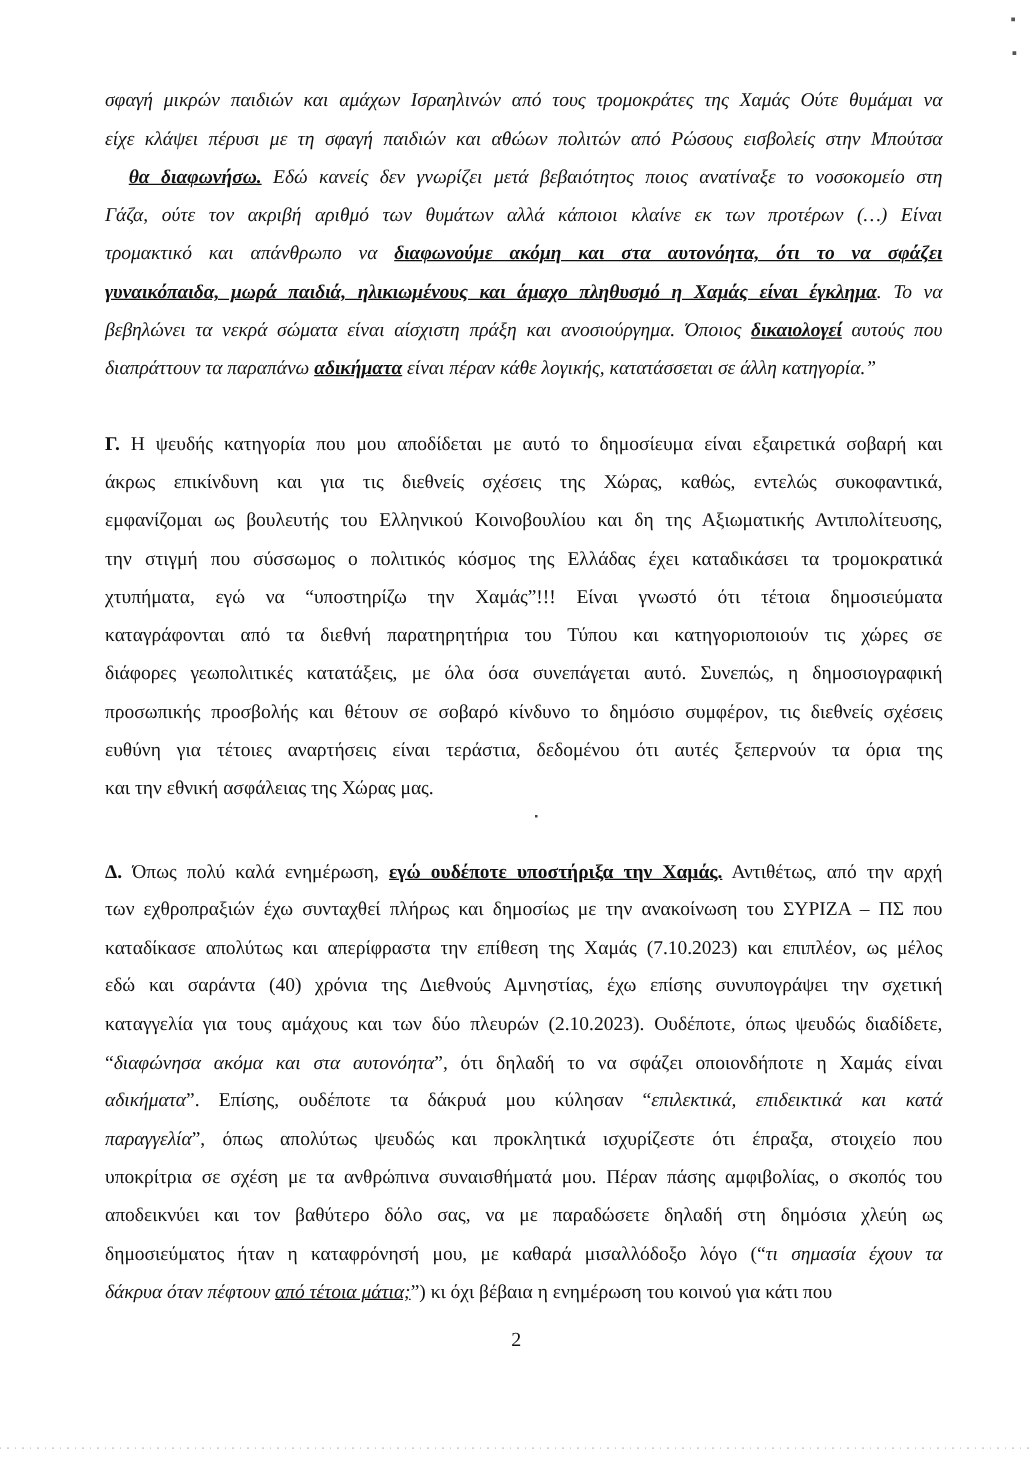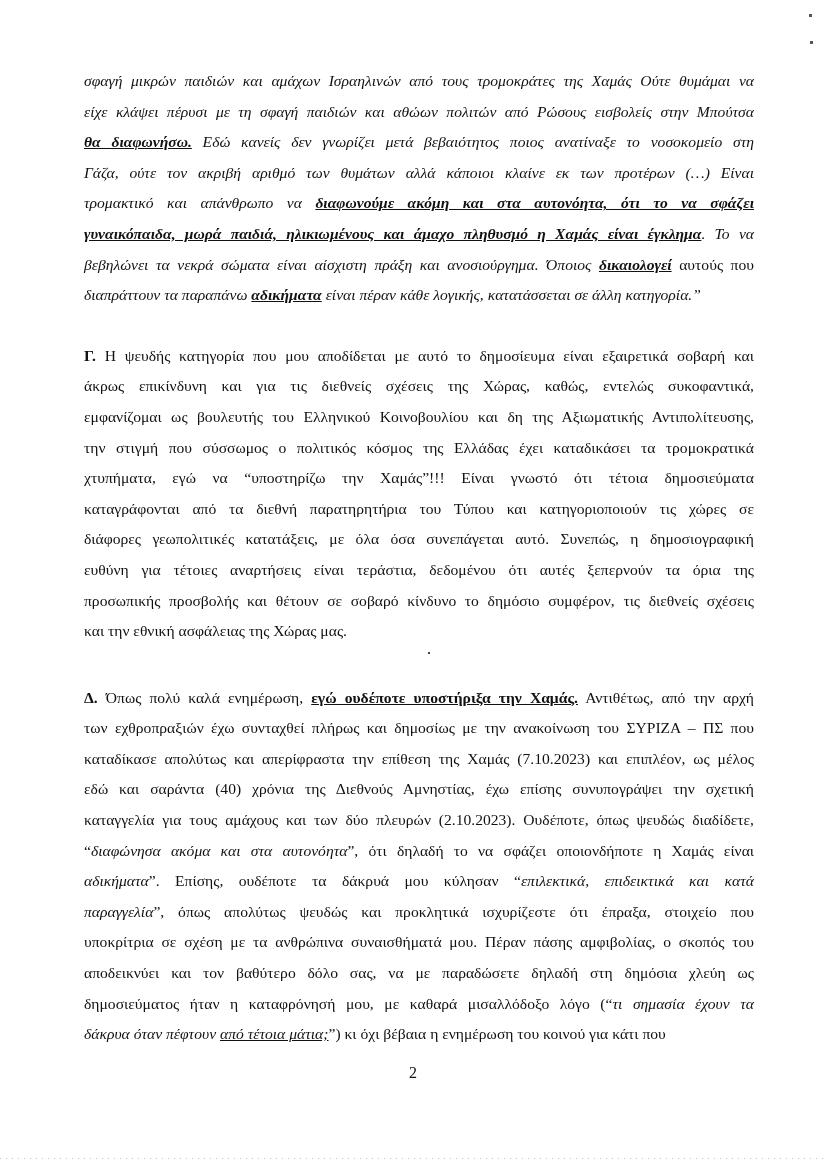--- a/index.html
+++ b/index.html
@@ -17,38 +17,38 @@
              background-image: repeating-linear-gradient(90deg, #999 0 1px, transparent 1px 6px); opacity: .6; }
   .speck { position: absolute; left: 428px; top: 652px; width: 2px; height: 2px; background: #444; }
 </style>
 </head>
 <body>
 
 <div class="page">
   <div class="para" id="p-intro">
       <span class="line"><span style="font-style: italic;">σφαγή μικρών παιδιών και αμάχων Ισραηλινών από τους τρομοκράτες της Χαμάς Ούτε θυμάμαι να</span></span>
       <span class="line"><span style="font-style: italic;">είχε κλάψει πέρυσι με τη σφαγή παιδιών και αθώων πολιτών από Ρώσους εισβολείς στην Μπούτσα</span></span>
-      <span class="line"><span style="font-style: italic; font-weight: bold; text-decoration: underline;">θα διαφωνήσω.</span><span style="font-style: italic;"> Εδώ κανείς δεν γνωρίζει μετά βεβαιότητος ποιος ανατίναξε το νοσοκομείο στη</span></span>
+      <span class="line"><span style="font-style: italic; font-weight: bold; text-decoration: underline; margin-left: 19px;">θα διαφωνήσω.</span><span style="font-style: italic;"> Εδώ κανείς δεν γνωρίζει μετά βεβαιότητος ποιος ανατίναξε το νοσοκομείο στη</span></span>
       <span class="line"><span style="font-style: italic;">Γάζα, ούτε τον ακριβή αριθμό των θυμάτων αλλά κάποιοι κλαίνε εκ των προτέρων (…) Είναι</span></span>
       <span class="line"><span style="font-style: italic;">τρομακτικό και απάνθρωπο να </span><span style="font-style: italic; font-weight: bold; text-decoration: underline;">διαφωνούμε ακόμη και στα αυτονόητα, ότι το να σφάζει</span></span>
       <span class="line"><span style="font-style: italic; font-weight: bold; text-decoration: underline;">γυναικόπαιδα, μωρά παιδιά, ηλικιωμένους και άμαχο πληθυσμό η Χαμάς είναι έγκλημα</span><span style="font-style: italic;">. Το να</span></span>
-      <span class="line"><span style="font-style: italic;">βεβηλώνει τα νεκρά σώματα είναι αίσχιστη πράξη και ανοσιούργημα. Όποιος </span><span style="font-style: italic; font-weight: bold; text-decoration: underline;">δικαιολογεί</span><span style=" margin-top: 10px;"> αυτούς που</span></span>
+      <span class="line"><span style="font-style: italic;">βεβηλώνει τα νεκρά σώματα είναι αίσχιστη πράξη και ανοσιούργημα. Όποιος </span><span style="font-style: italic; font-weight: bold; text-decoration: underline;">δικαιολογεί</span><span style="font-style: italic; margin-top: 10px;"> αυτούς που</span></span>
       <span class="line last"><span style="font-style: italic;">διαπράττουν τα παραπάνω </span><span style="font-style: italic; font-weight: bold; text-decoration: underline;">αδικήματα</span><span style="font-style: italic;"> είναι πέραν κάθε λογικής, κατατάσσεται σε άλλη κατηγορία.”</span></span>
     </div>
   <div class="gap1"></div>
   <div class="para" id="p-g">
       <span class="line"><span style="font-weight: bold;">Γ.</span><span> Η ψευδής κατηγορία που μου αποδίδεται με αυτό το δημοσίευμα είναι εξαιρετικά σοβαρή και</span></span>
       <span class="line"><span>άκρως επικίνδυνη και για τις διεθνείς σχέσεις της Χώρας, καθώς, εντελώς συκοφαντικά,</span></span>
       <span class="line"><span>εμφανίζομαι ως βουλευτής του Ελληνικού Κοινοβουλίου και δη της Αξιωματικής Αντιπολίτευσης,</span></span>
       <span class="line"><span>την στιγμή που σύσσωμος ο πολιτικός κόσμος της Ελλάδας έχει καταδικάσει τα τρομοκρατικά</span></span>
       <span class="line"><span>χτυπήματα, εγώ να “υποστηρίζω την Χαμάς”!!! Είναι γνωστό ότι τέτοια δημοσιεύματα</span></span>
       <span class="line"><span>καταγράφονται από τα διεθνή παρατηρητήρια του Τύπου και κατηγοριοποιούν τις χώρες σε</span></span>
       <span class="line"><span>διάφορες γεωπολιτικές κατατάξεις, με όλα όσα συνεπάγεται αυτό. Συνεπώς, η δημοσιογραφική</span></span>
+      <span class="line"><span>προσωπικής προσβολής και θέτουν σε σοβαρό κίνδυνο το δημόσιο συμφέρον, τις διεθνείς σχέσεις</span></span>
       <span class="line"><span>ευθύνη για τέτοιες αναρτήσεις είναι τεράστια, δεδομένου ότι αυτές ξεπερνούν τα όρια της</span></span>
-      <span class="line"><span>προσωπικής προσβολής και θέτουν σε σοβαρό κίνδυνο το δημόσιο συμφέρον, τις διεθνείς σχέσεις</span></span>
       <span class="line last"><span>και την εθνική ασφάλειας της Χώρας μας.</span></span>
     </div>
   <div class="gap2"></div>
   <div class="para" id="p-d">
       <span class="line"><span style="font-weight: bold;">Δ.</span><span> Όπως πολύ καλά ενημέρωση, </span><span style="font-weight: bold; text-decoration: underline;">εγώ ουδέποτε υποστήριξα την Χαμάς.</span><span>  Αντιθέτως, από την αρχή</span></span>
       <span class="line"><span>των εχθροπραξιών έχω συνταχθεί πλήρως και δημοσίως με την ανακοίνωση του ΣΥΡΙΖΑ – ΠΣ που</span></span>
       <span class="line"><span>καταδίκασε απολύτως και απερίφραστα την επίθεση της Χαμάς (7.10.2023) και επιπλέον, ως μέλος</span></span>
       <span class="line"><span>εδώ και σαράντα (40) χρόνια της Διεθνούς Αμνηστίας, έχω επίσης συνυπογράψει την σχετική</span></span>
       <span class="line"><span>καταγγελία για τους αμάχους και των δύο πλευρών (2.10.2023). Ουδέποτε, όπως ψευδώς διαδίδετε,</span></span>
       <span class="line"><span>“</span><span style="font-style: italic;">διαφώνησα ακόμα και στα αυτονόητα</span><span>”, ότι δηλαδή το να σφάζει οποιονδήποτε η Χαμάς είναι</span></span>

